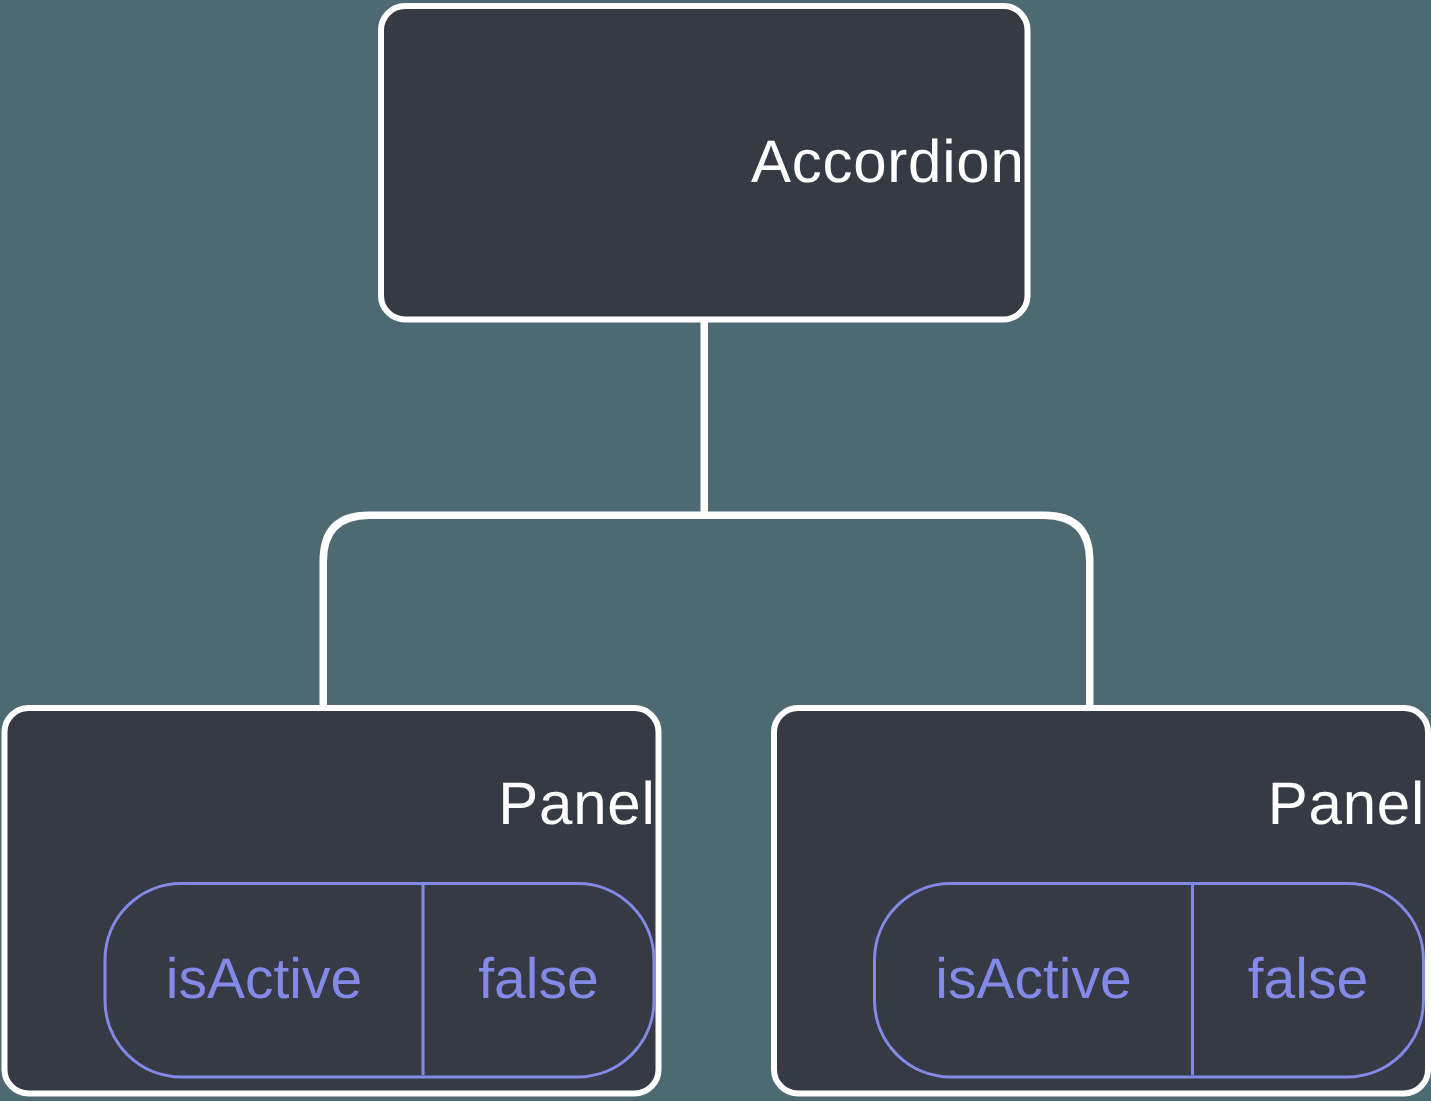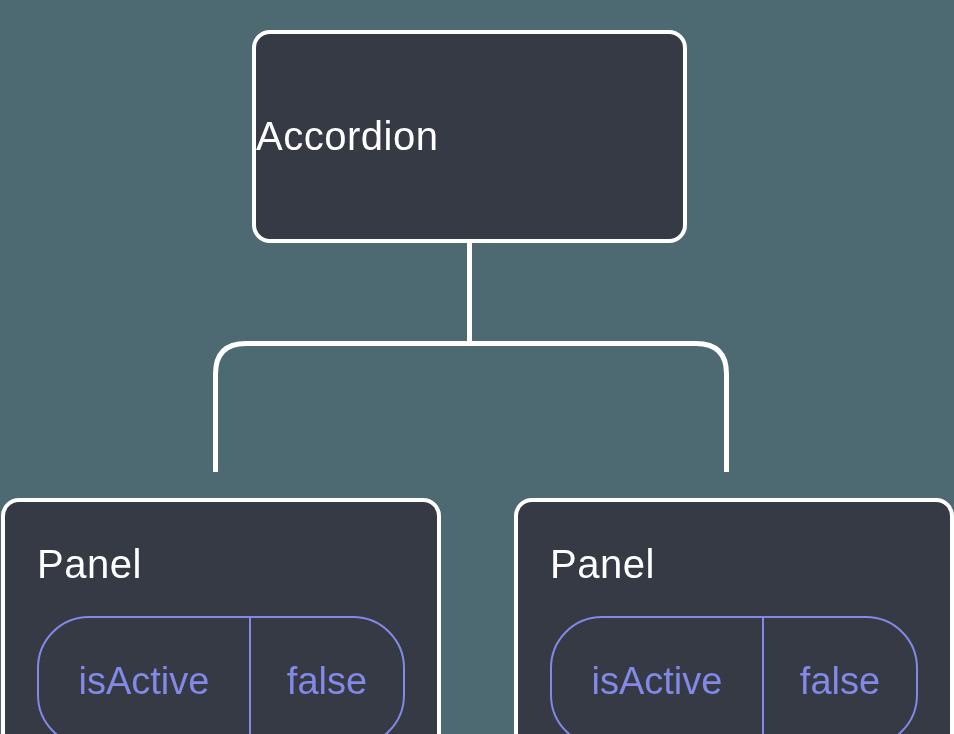--- a/index.html
+++ b/index.html
@@ -28,22 +28,21 @@
     stroke-width: 5;
   }
   .node {
     position: absolute;
     box-sizing: border-box;
     background: var(--node-fill, #353A45);
     border: 4px solid var(--node-border, #FFFFFF);
     border-radius: 18px;
     display: flex;
     flex-direction: column;
-    align-items: flex-start;
-    margin-top: 28px;
+    align-items: flex-end;
   }
   .node-label {
     color: var(--node-text, #FFFFFF);
     font-size: 40px;
     font-weight: 500;
     letter-spacing: 0.5px;
   }
   .root-node {
     left: 252px;
     top: 2px;

